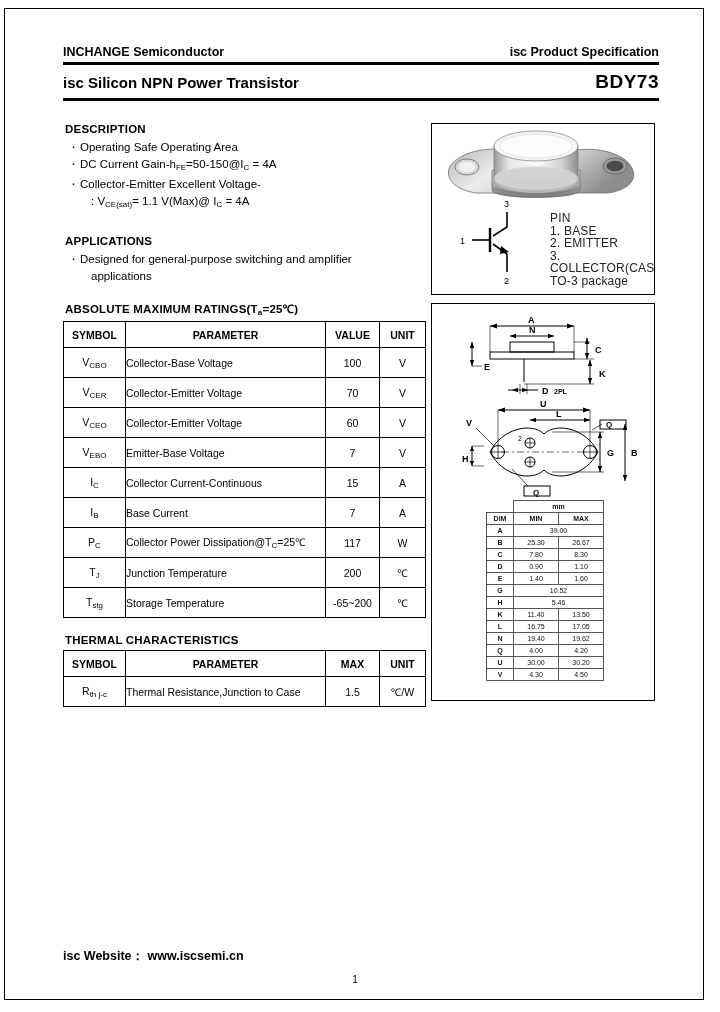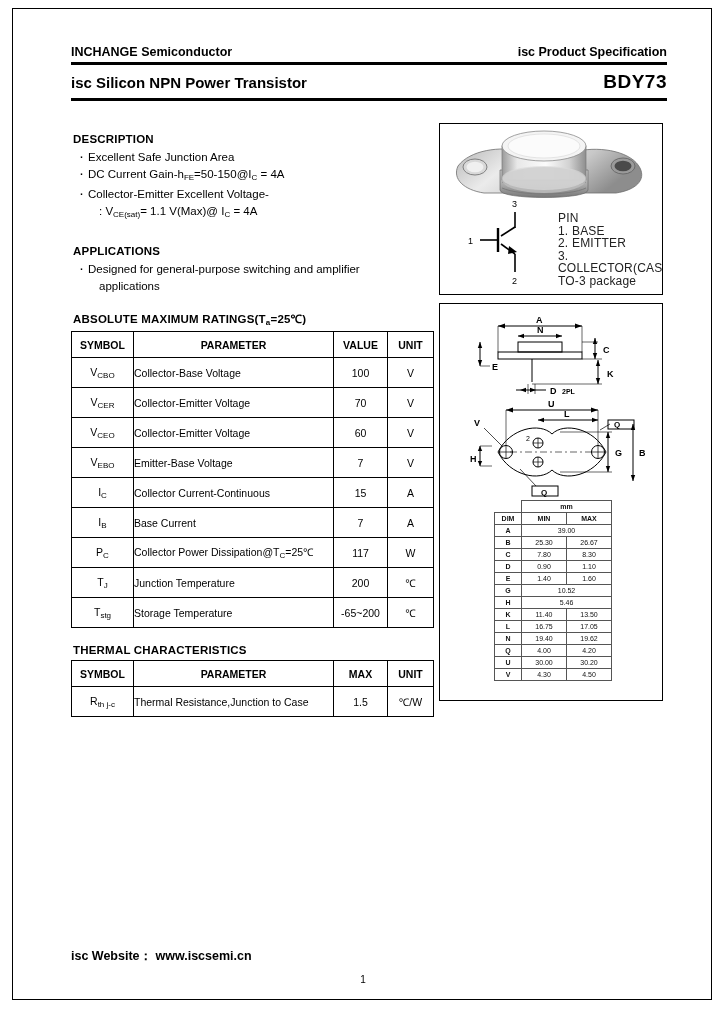--- a/index.html
+++ b/index.html
@@ -10,21 +10,21 @@
   body {
     width: 720px;
     height: 1012px;
     font-family: "Liberation Sans", sans-serif;
     color: #000000;
     position: relative;
     overflow: hidden;
   }
   .page {
     position: absolute;
-    left: 12px;
+    left: 4px;
     top: 8px;
     width: 700px;
     height: 992px;
     border: 1px solid #000;
     box-sizing: border-box;
     background: #fff;
   }
   .inner {
     position: absolute;
     left: 58px;
@@ -47,21 +47,21 @@
     display: flex;
     justify-content: space-between;
     align-items: baseline;
     padding: 6px 0 5px 0;
   }
   .doc-title { font-size: 15px; font-weight: bold; }
   .part-no { font-size: 19px; font-weight: bold; letter-spacing: 0.5px; }
 
   
   .cols { display: flex; margin-top: 22px; }
-  .colL { width: 368px; margin-top: 10px; }
+  .colL { width: 368px; }
   .colR { width: 228px; margin-left: 0px; }
 
   .sect-h {
     font-size: 11.5px;
     font-weight: bold;
     margin: 0 0 4px 2px;
     letter-spacing: 0.2px;
   }
   ul.bul { list-style: none; margin: 0; padding: 0 0 0 6px; }
   ul.bul li {
@@ -206,21 +206,21 @@
       <span class="part-no">BDY73</span>
     </div>
     <div class="rule-thick"></div>
 
     <div class="cols">
 
       <div class="colL">
 
         <div class="sect-h">DESCRIPTION</div>
         <ul class="bul">
-          <li>Excellent Safe Junction Area</li>
+          <li>Operating Safe Operating Area</li>
           <li>DC Current Gain-h<sub>FE</sub>=50-150@I<sub>C</sub> = 4A</li>
           <li>Collector-Emitter Excellent Voltage-</li>
           <li class="nobul">: V<sub>CE(sat)</sub>= 1.1 V(Max)@ I<sub>C</sub> = 4A</li>
         </ul>
 
         <div class="sect-gap"></div>
 
         <div class="sect-h">APPLICATIONS</div>
         <ul class="bul">
           <li>Designed for general-purpose switching and amplifier</li>

